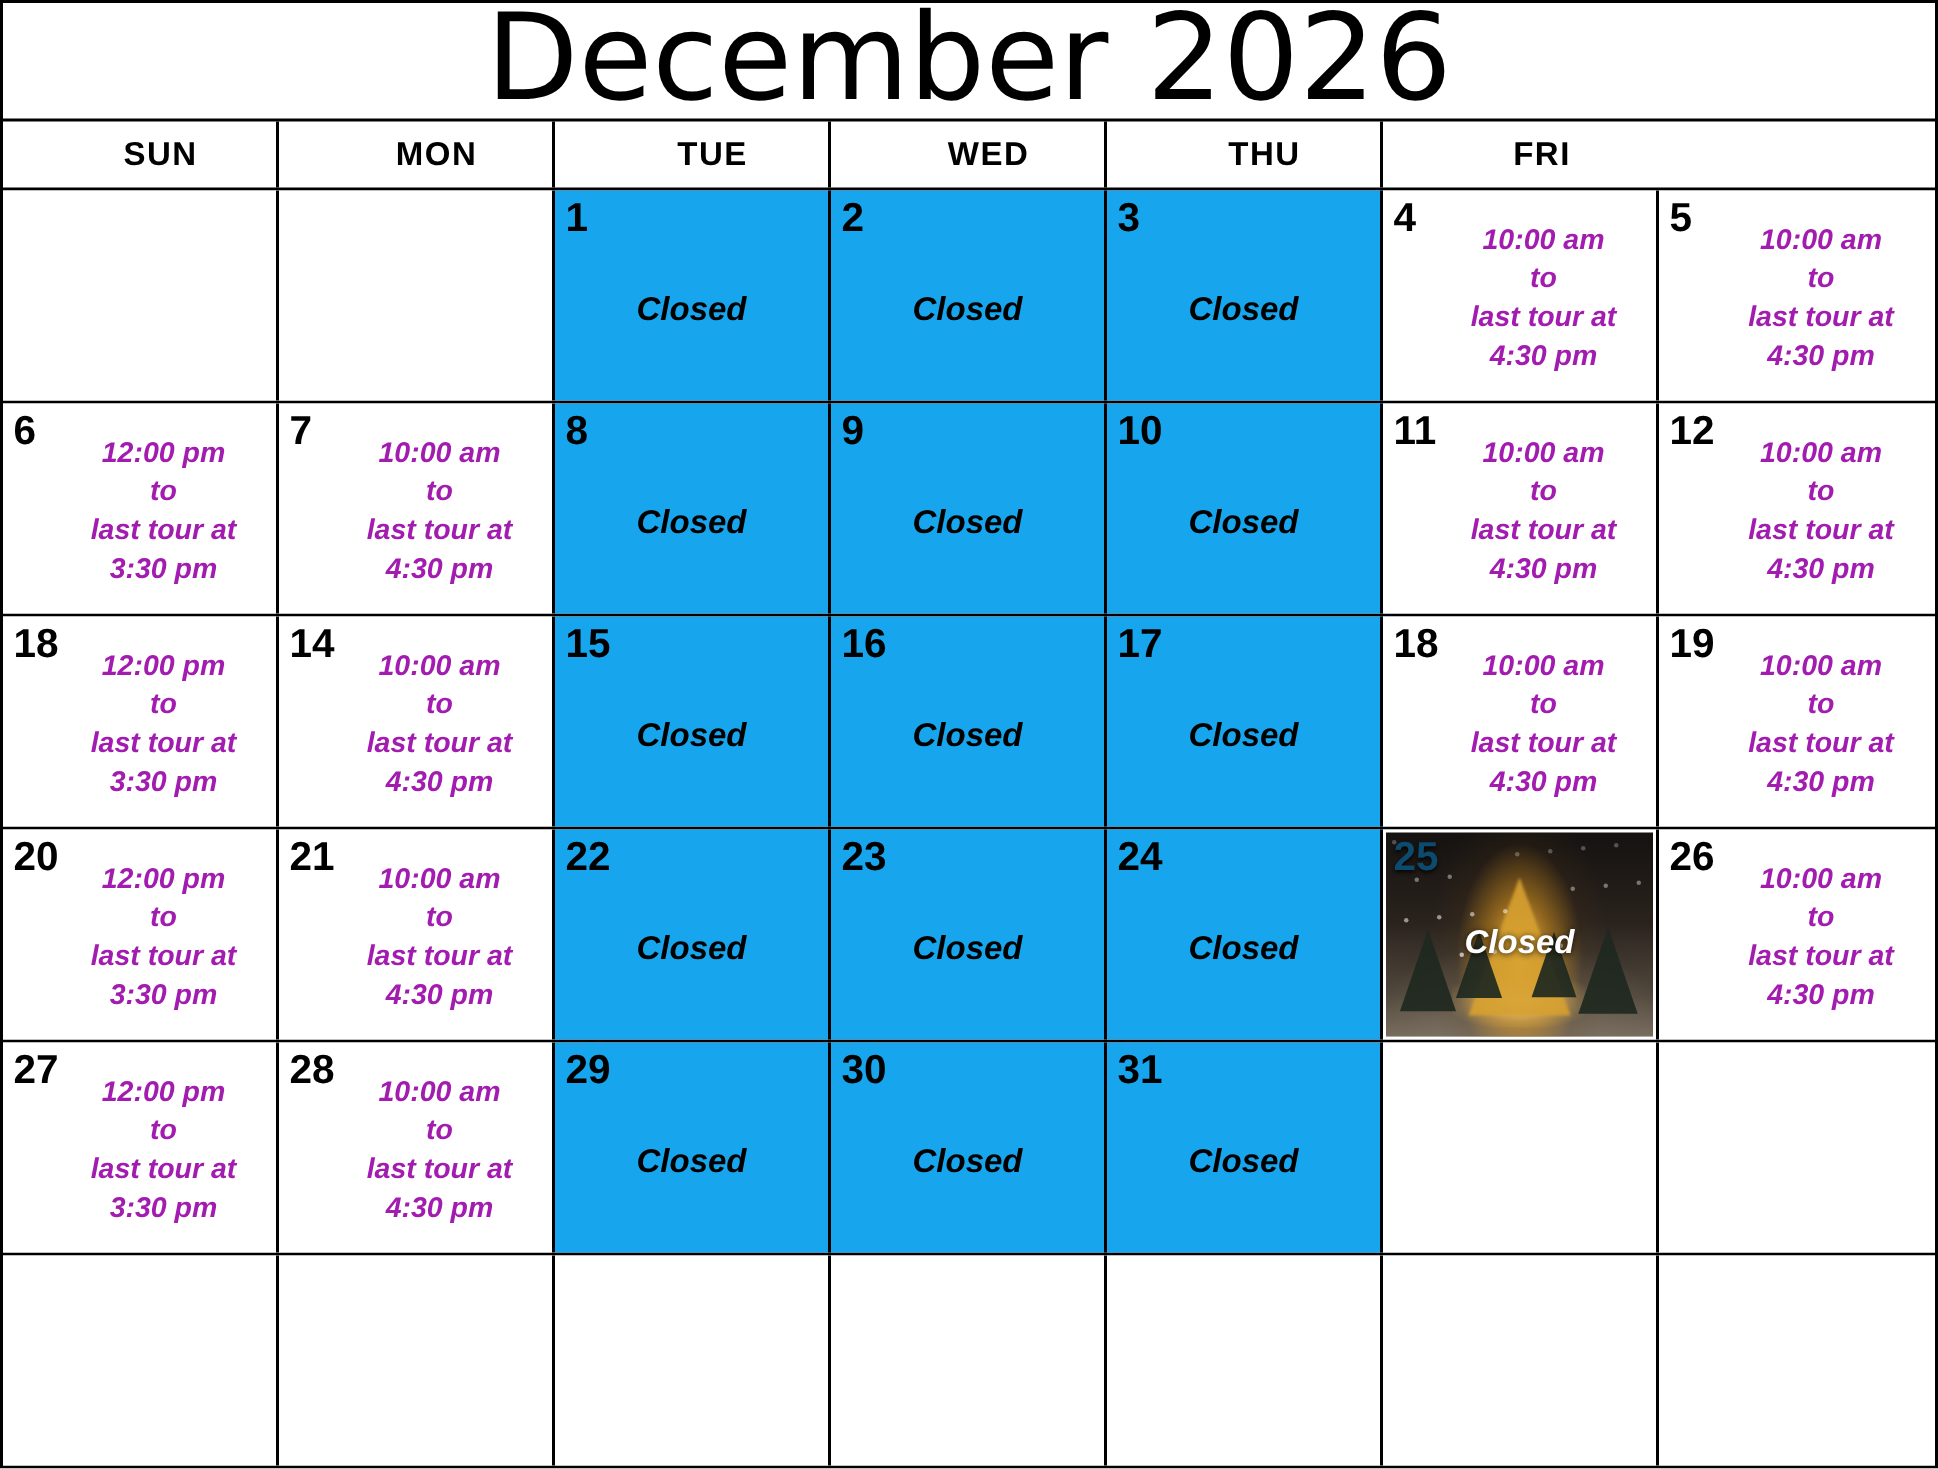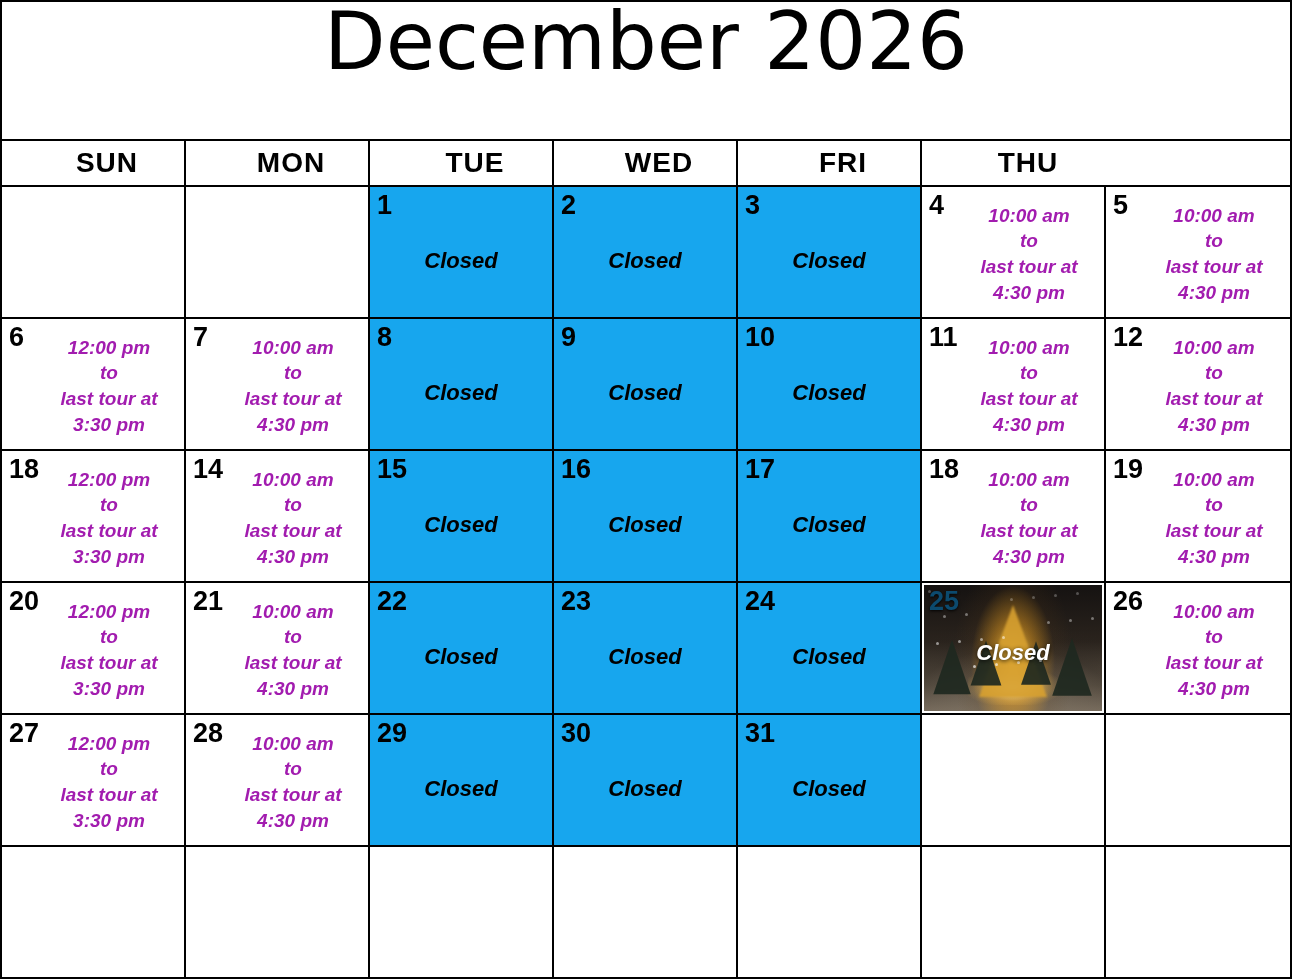--- a/index.html
+++ b/index.html
@@ -16,24 +16,24 @@
   .calendar {
     width: 1292px;
     height: 979px;
     box-sizing: border-box;
     display: flex;
     flex-direction: column;
     border: 2px solid #000;
     background: #fff;
   }
   .cal-title {
-    height: 139px;
+    height: 79px;
     border-bottom: 2px solid #000;
     display: flex;
-    align-items: flex-start;
+    align-items: flex-end;
     justify-content: center;
     box-sizing: border-box;
   }
   .cal-title span {
     font-size: 80px;
     line-height: 1;
     font-weight: 400;
     color: #000;
     letter-spacing: 0px;
     font-family: "DejaVu Sans", sans-serif;
@@ -44,21 +44,21 @@
     height: 46px;
     border-bottom: 2px solid #000;
     box-sizing: border-box;
   }
   .dow {
     display: flex;
     align-items: center;
     justify-content: center;
     border-right: 2px solid #000;
     box-sizing: border-box;
-    font-size: 28px;
+    font-size: 22px;
     font-weight: bold;
     letter-spacing: 1px;
     color: #000;
     margin-left: 28px;
   }
   .dow:last-child { border-right: none; }
   .weeks {
     flex: 1;
     display: flex;
     flex-direction: column;
@@ -193,22 +193,22 @@
 
   <div class="cal-title">
     <span>December 2026</span>
   </div>
 
   <div class="dow-row">
     <div class="dow">SUN</div>
     <div class="dow">MON</div>
     <div class="dow">TUE</div>
     <div class="dow">WED</div>
+    <div class="dow">THU</div>
     <div class="dow">FRI</div>
-    <div class="dow">THU</div>
   </div>
 
   <div class="weeks" id="weeks-container">
       <div class="week">
         <div class="cell"></div>
         <div class="cell"></div>
         <div class="cell blue">
           <div class="daynum">1</div>
           <div class="closed-body">
             <div class="closed">Closed</div>

